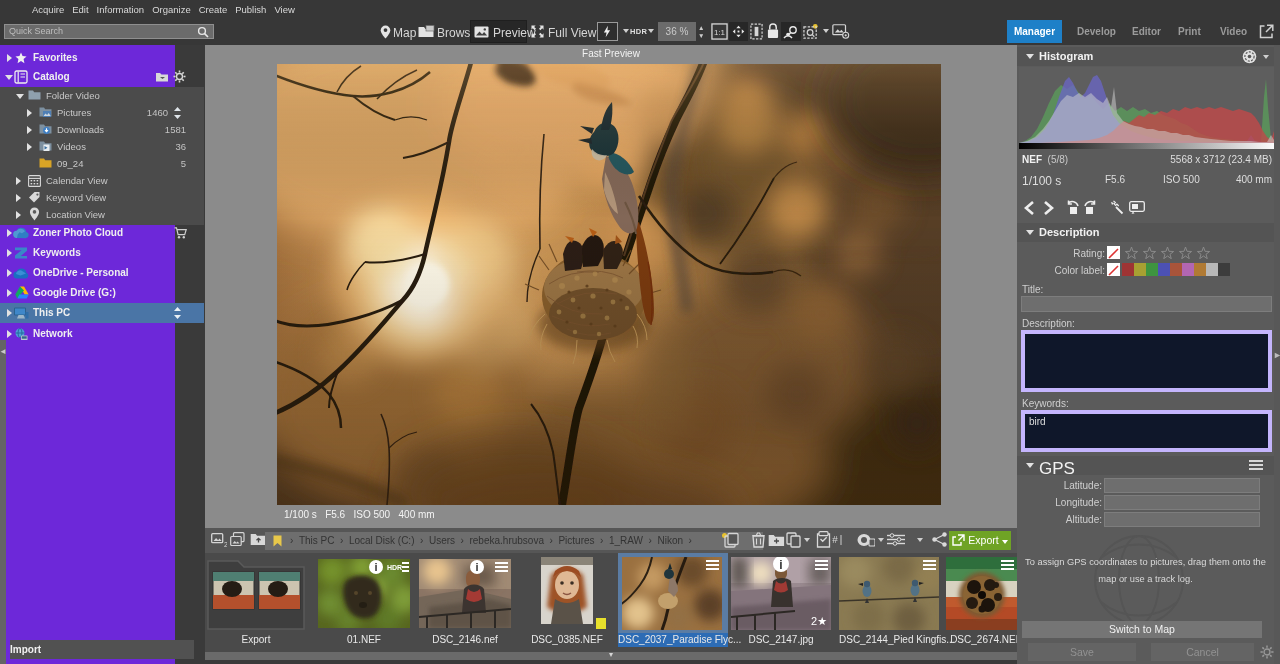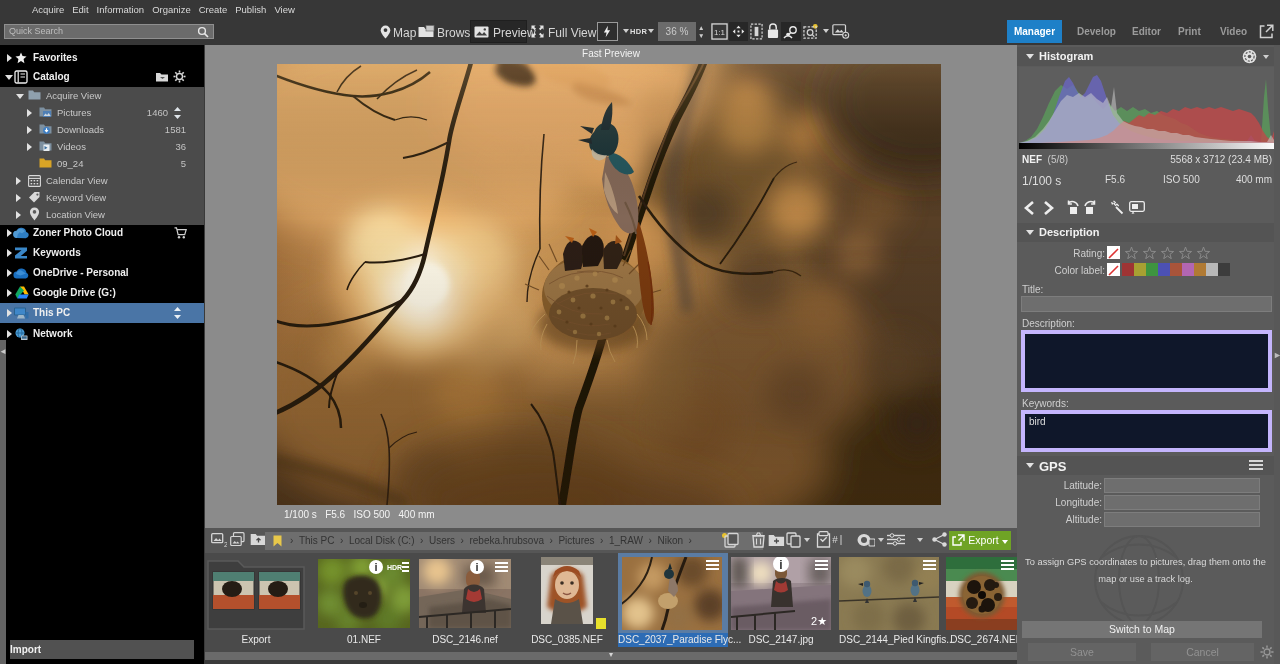--- a/index.html
+++ b/index.html
@@ -15,21 +15,21 @@
   #search { position:absolute; left:4px; top:24px; width:210px; height:15px; background:#6b6b6b;
     border:1px solid #8f8f8f; color:#bdbdbd; font-size:9px; line-height:13px; padding-left:4px; }
   .tbtxt { color:#d6d6d6; font-size:12px; }
   .caret { width:0; height:0; border-left:3.5px solid transparent; border-right:3.5px solid transparent;
     border-top:4px solid #cfcfcf; display:inline-block; }
   .tab { display:inline-block; color:#9b9b9b; font-size:10px; font-weight:bold; line-height:23px; }
   #mgrtab { position:absolute; left:1007px; top:20px; width:55px; height:23px; background:#1e80c8;
     color:#fff; font-weight:bold; font-size:10px; text-align:center; line-height:23px; }
 
   
-  #leftpanel { position:absolute; left:0; top:45px; width:204px; height:619px; background:#000000;text-decoration:underline; }
+  #leftpanel { position:absolute; left:0; top:45px; width:175px; height:619px; background:#6d28d9;text-decoration:underline; }
   #lp-inset { position:absolute; left:0; top:42px; width:204px; height:138px; background:#4b4b4b; }
   .trow { position:absolute; left:0; width:204px; height:20px; color:#efefef; font-size:10px;
     font-weight:bold; line-height:20px; white-space:nowrap; }
   .srow { position:absolute; left:0; width:204px; height:17px; color:#c9c9c9; font-size:9.5px;
     line-height:17px; white-space:nowrap; }
   .car { position:absolute; width:0; height:0; }
   .car-r { border-top:4px solid transparent; border-bottom:4px solid transparent; border-left:5px solid #e2e2e2; }
   .car-d { border-left:4px solid transparent; border-right:4px solid transparent; border-top:5px solid #e2e2e2; }
   .cnt { position:absolute; font-weight:normal; color:#c3c3c3; font-size:9.5px; }
   #thispc-row { position:absolute; left:0; top:258px; width:204px; height:20px; background:#4a75a6; }
@@ -202,21 +202,21 @@
             <line x1="9.3" y1="3.7" x2="10.7" y2="2.3"></line>
           </g>
         </svg>
     </div>
 
     <div class="srow" style="top:42px">
       <span class="car car-d" style="left:16px;top:7px"></span>
       <svg class="abs" style="left:28px;top:2px" width="13" height="12" viewBox="0 0 13 12">
           <path d="M0.5 1.5 h4.5 l1.2 1.7 h6.3 v7.3 H0.5 Z" fill="#8fa0ad"></path>
         </svg>
-      <span style="position:absolute;left:46px">Acquire View</span>
+      <span style="position:absolute;left:46px">Folder Video</span>
     </div>
 
     <div class="srow" style="top:59px">
       <span class="car car-r" style="left:27px;top:5px"></span>
       <svg class="abs" style="left:39px;top:2px" width="13" height="12" viewBox="0 0 13 12">
           <path d="M0.5 1.5 h4.5 l1.2 1.7 h6.3 v7.3 H0.5 Z" fill="#7d90a0"></path>
           <rect x="4" y="5" width="8" height="6" fill="#4f7fb5"></rect>
           <path d="M4.5 10 l2-2.4 1.6 1.5 1.6-2 2 2.9 z" fill="#cfd8df"></path>
         </svg>
       <span style="position:absolute;left:57px">Pictures</span>
@@ -955,21 +955,21 @@
     <div class="abs" style="left:201px;top:218px;width:12px;height:13px;background:#3c3c3c"></div>
     <div class="rlabel" style="left:5px;top:239px">Title:</div>
     <div class="rinput" style="left:4px;top:251px;width:251px;height:16px"></div>
     <div class="rlabel" style="left:5px;top:273px">Description:</div>
     <div class="rarea" style="left:4px;top:285px;width:251px;height:62px"></div>
     <div class="rlabel" style="left:5px;top:353px">Keywords:</div>
     <div class="rarea" style="left:4px;top:365px;width:251px;height:42px;color:#dcdcdc;font-size:10px;padding:2px 4px">bird</div>
 
     <div class="sechdr" style="top:411px"></div>
     <span class="car car-d abs" style="left:9px;top:418px"></span>
-    <div class="abs" style="left:22px;top:414px;font-size:13px;font-weight:bold;color:#f2f2f2">GPS</div>
+    <div class="abs" style="left:22px;top:414px;font-size:17px;font-weight:normal;color:#f2f2f2">GPS</div>
     <svg class="abs" style="left:232px;top:414px" width="14" height="12" viewBox="0 0 14 12">
         <g stroke="#e8e8e8" stroke-width="1.8">
           <line x1="0" y1="2" x2="14" y2="2"></line>
           <line x1="0" y1="6" x2="14" y2="6"></line>
           <line x1="0" y1="10" x2="14" y2="10"></line>
         </g>
       </svg>
     <div class="rlabel" style="right:178px;top:435px">Latitude:</div>
     <div class="rinput" style="left:87px;top:433px;width:156px;height:15px"></div>
     <div class="rlabel" style="right:178px;top:452px">Longitude:</div>

